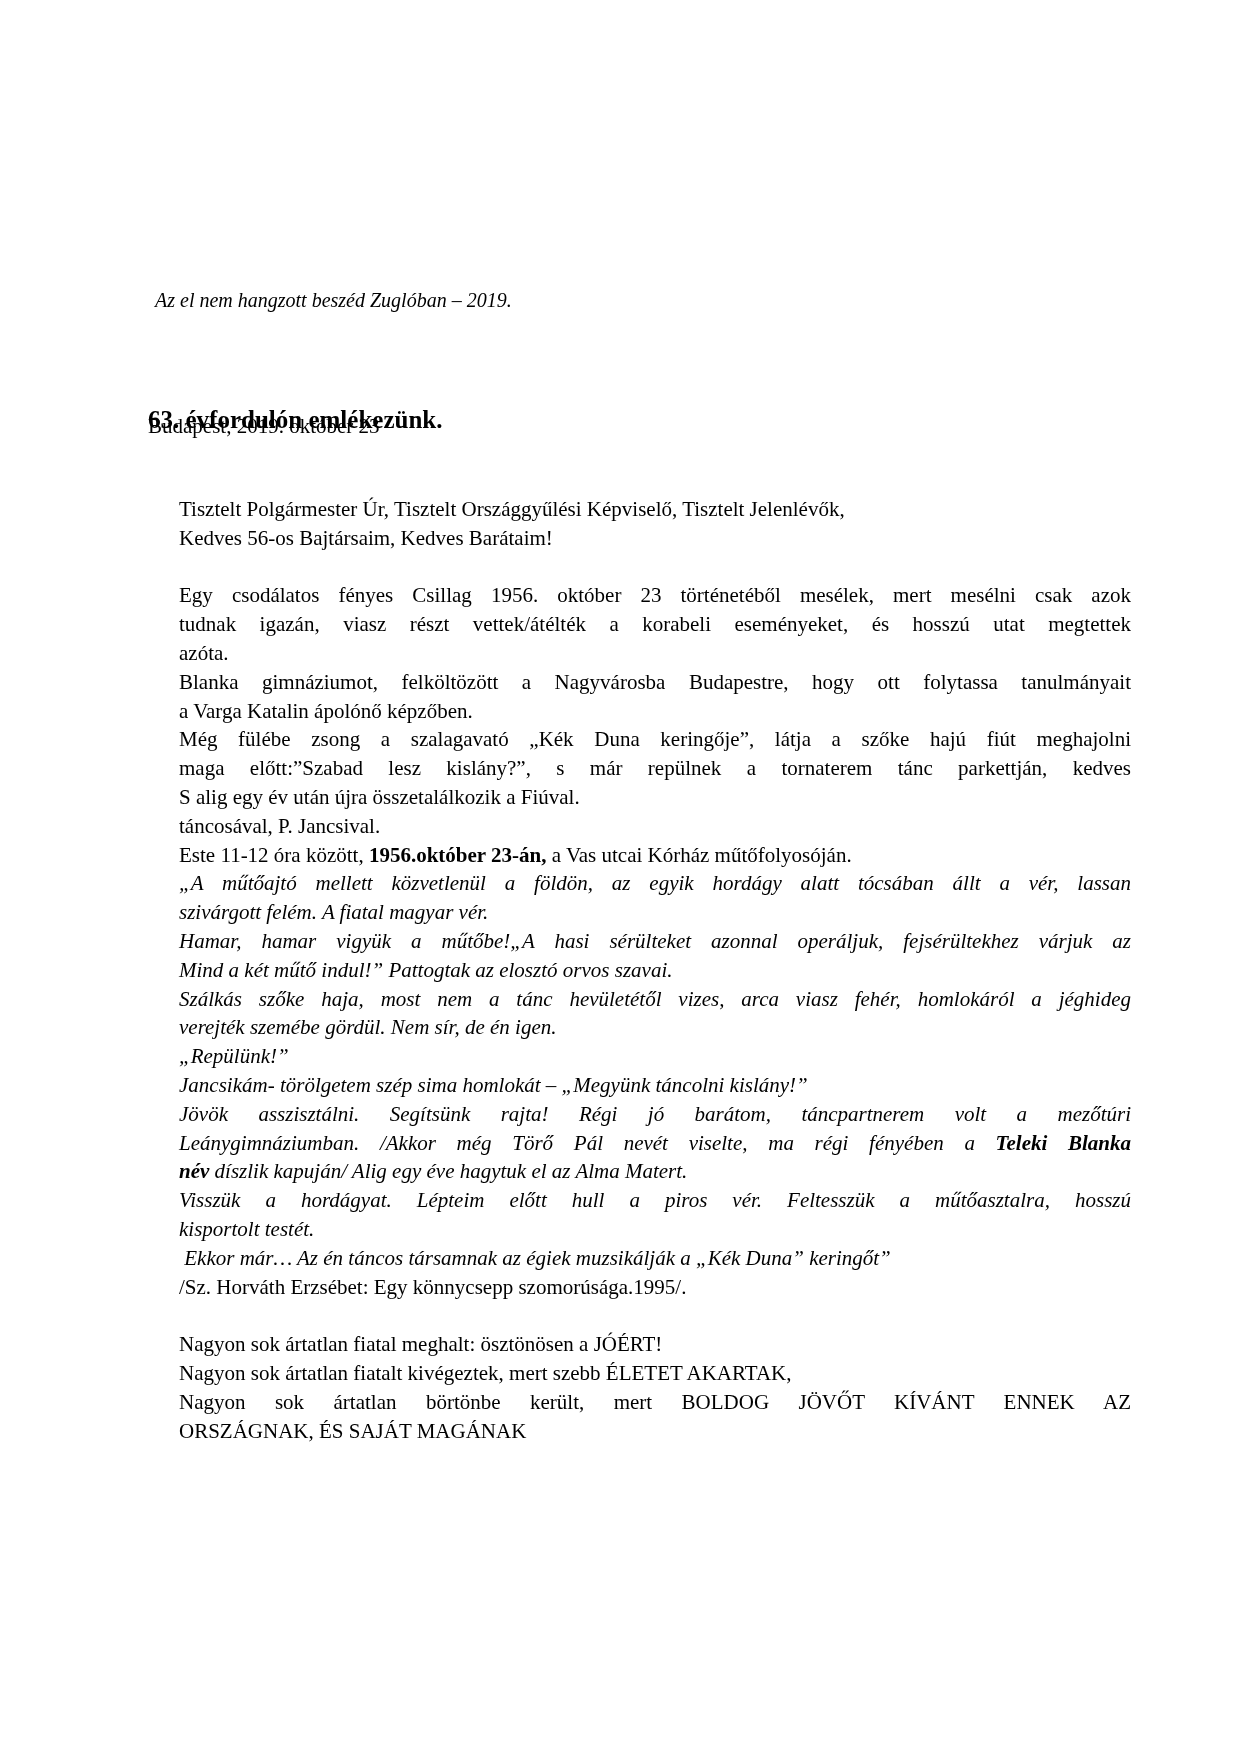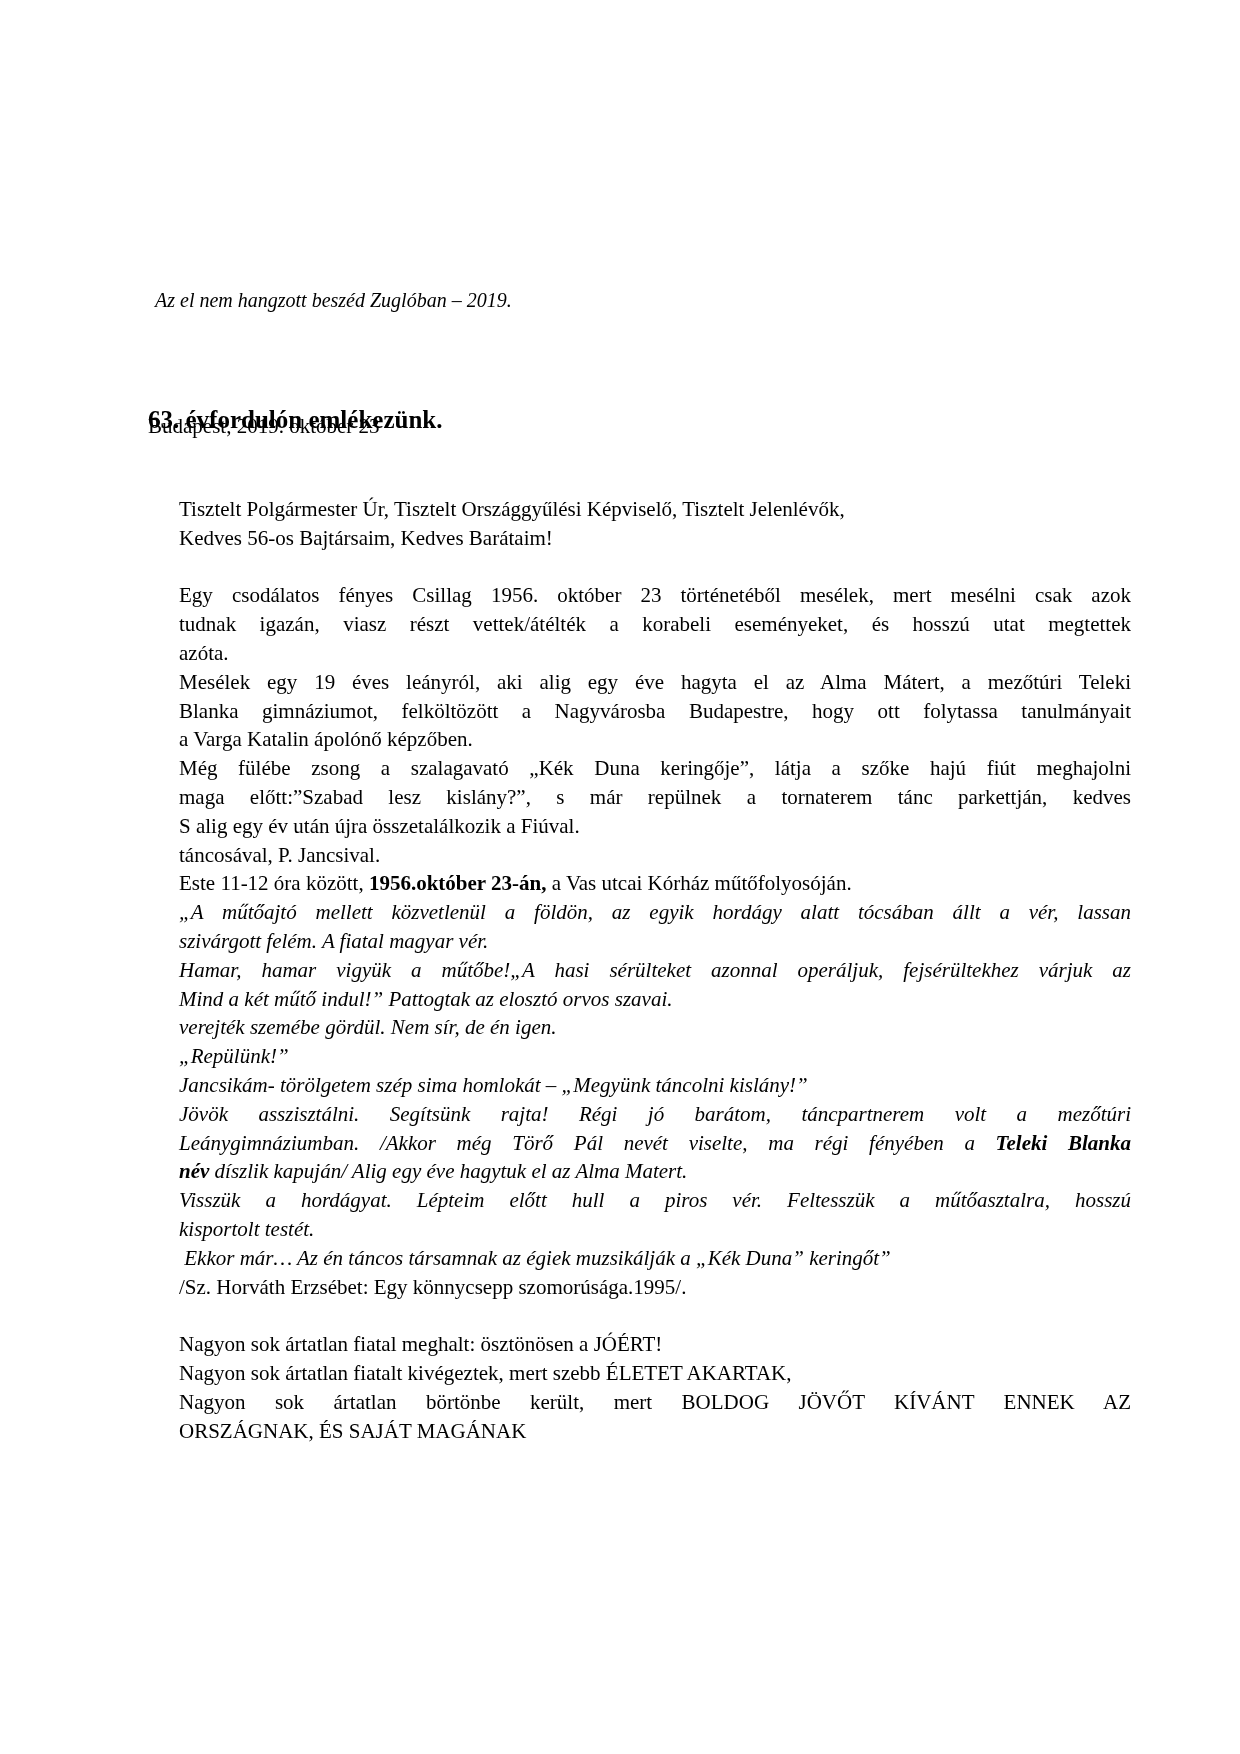--- a/index.html
+++ b/index.html
@@ -26,35 +26,35 @@
 
   <div class="body">
     <span class="line">Tisztelt Polgármester Úr, Tisztelt Országgyűlési Képviselő, Tisztelt Jelenlévők,</span>
     <span class="line">Kedves 56-os Bajtársaim, Kedves Barátaim!</span>
     <span class="gap"></span>
 
     <span class="just">Egy csodálatos fényes Csillag 1956. október 23 történetéből mesélek, mert mesélni csak azok</span>
     <span class="just">tudnak igazán, viasz részt vettek/átélték a korabeli eseményeket, és hosszú utat megtettek</span>
     <span class="line">azóta.</span>
 
-    <span class="just">Mesélek egy 19 éves leányról, aki alig egy éve hagyta el az Alma Mátert, a mezőtúri Teleki</span>
     <span class="just">Blanka gimnáziumot, felköltözött a Nagyvárosba Budapestre, hogy ott folytassa tanulmányait</span>
     <span class="line">a Varga Katalin ápolónő képzőben.</span>
 
     <span class="just">Még fülébe zsong a szalagavató „Kék Duna keringője”, látja a szőke hajú fiút meghajolni</span>
     <span class="just">maga előtt:”Szabad lesz kislány?”, s már repülnek a tornaterem tánc parkettján, kedves</span>
     <span class="line">S alig egy év után újra összetalálkozik a Fiúval.</span>
 
     <span class="line">táncosával, P. Jancsival.</span>
     <span class="line"><span>Este 11-12 óra között, </span><span class="b">1956.október 23-án,</span><span> a Vas utcai Kórház műtőfolyosóján.</span></span>
 
     <span class="just it">„A műtőajtó mellett közvetlenül a földön, az egyik hordágy alatt tócsában állt a vér, lassan</span>
     <span class="line it">szivárgott felém. A fiatal magyar vér.</span>
     <span class="just it">Hamar, hamar vigyük a műtőbe!„A hasi sérülteket azonnal operáljuk, fejsérültekhez várjuk az</span>
     <span class="line it">Mind a két műtő indul!” Pattogtak az elosztó orvos szavai.</span>
+    <span class="just it">Szálkás szőke haja, most nem a tánc hevületétől vizes, arca viasz fehér, homlokáról a jéghideg</span>
     <span class="line it">verejték szemébe gördül. Nem sír, de én igen.</span>
     <span class="line it">„Repülünk!”</span>
     <span class="line it">Jancsikám- törölgetem szép sima homlokát – „Megyünk táncolni kislány!”</span>
     <span class="just it">Jövök asszisztálni. Segítsünk rajta! Régi jó barátom, táncpartnerem volt a mezőtúri</span>
     <span class="just it"><span>Leánygimnáziumban. /Akkor még Törő Pál nevét viselte, ma régi fényében a </span><span class="b">Teleki Blanka</span></span>
     <span class="line it"><span class="b">név</span><span> díszlik kapuján/ Alig egy éve hagytuk el az Alma Matert.</span></span>
     <span class="just it">Visszük a hordágyat. Lépteim előtt hull a piros vér. Feltesszük a műtőasztalra, hosszú</span>
     <span class="line it">kisportolt testét.</span>
     <span class="line it" style="white-space:pre"> Ekkor már… Az én táncos társamnak az égiek muzsikálják a „Kék Duna” keringőt”</span>
     <span class="line">/Sz. Horváth Erzsébet: Egy könnycsepp szomorúsága.1995/.</span>

